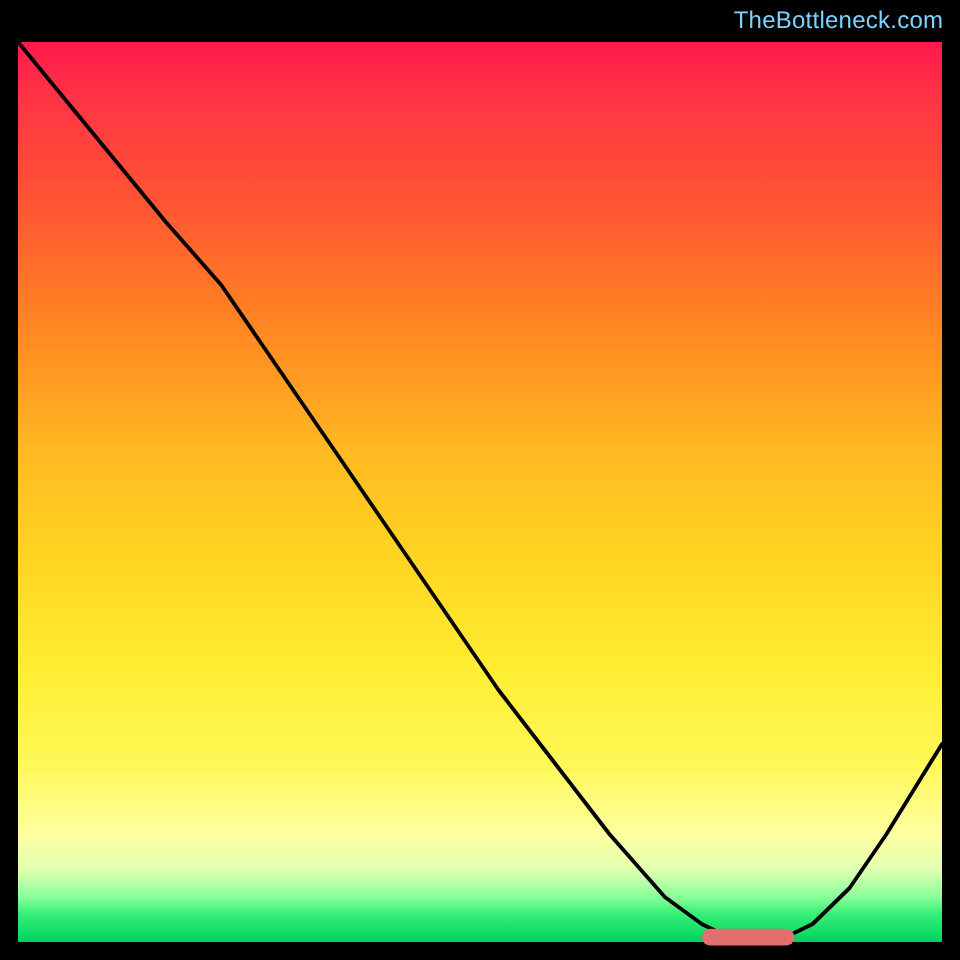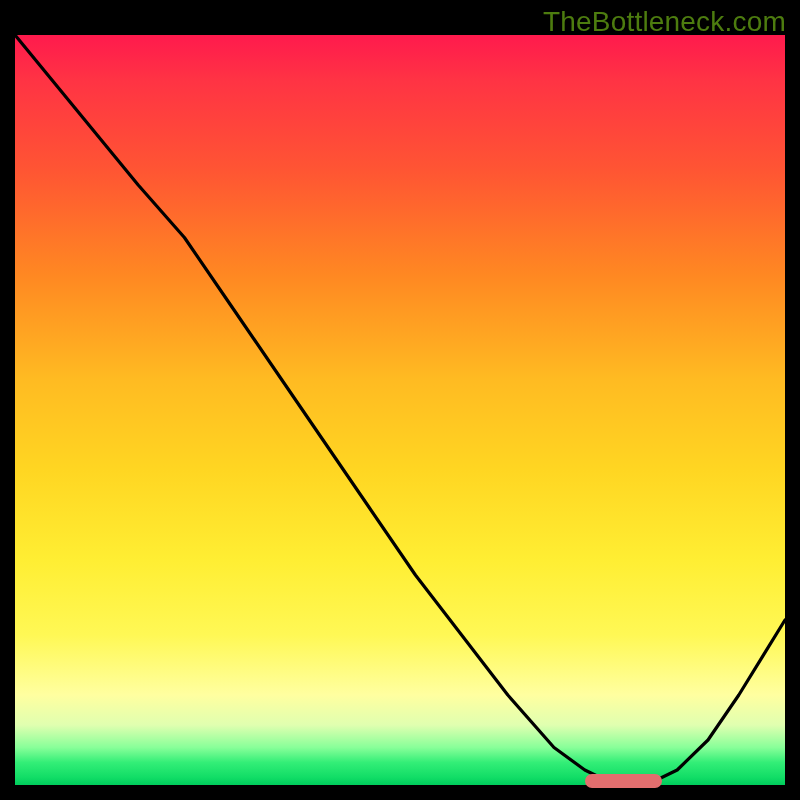--- a/index.html
+++ b/index.html
@@ -37,22 +37,22 @@
       #88ff99 95%,
       #33ee77 97%,
       #11dd66 99%,
       #00cc5c 100%
     );
   }
   .watermark {
     position: absolute;
     top: 6px;
     right: 14px;
-    color: #4d7c0f;
-    font-size: 28px;
+    color: #7dd3fc;
+    font-size: 20px;
     font-weight: 400;
     font-family: Arial, sans-serif;
     letter-spacing: 0.2px;
   }
   svg.curve {
     position: absolute;
     left: 0;
     top: 0;
     width: 100%;
     height: 100%;

